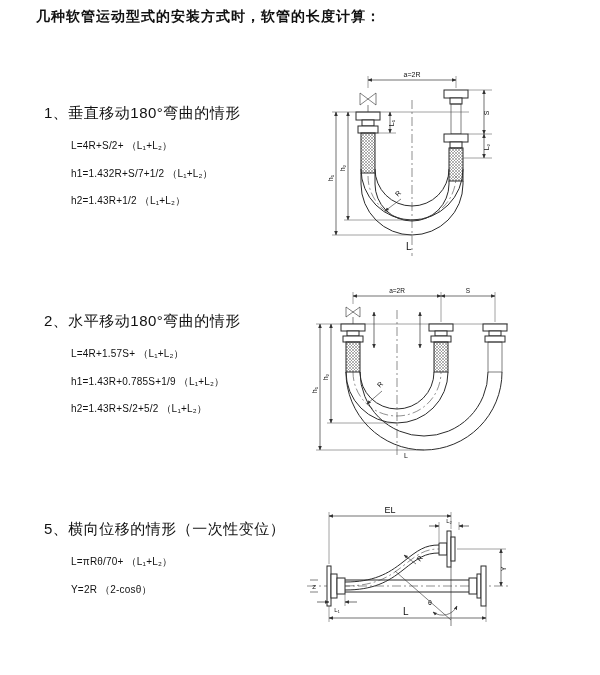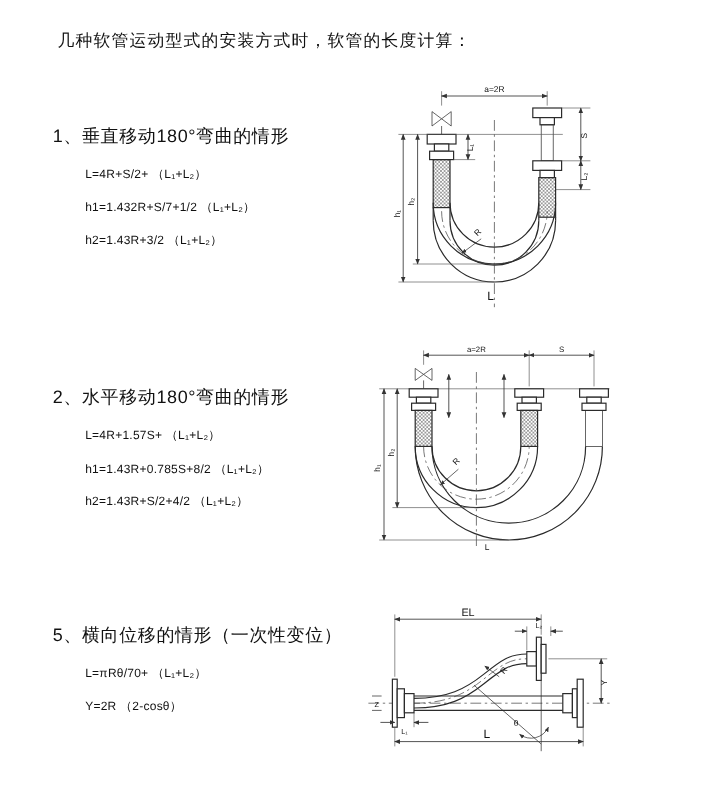--- a/index.html
+++ b/index.html
@@ -1,25 +1,25 @@
 <!DOCTYPE html>
 <html><head>
 <meta charset="utf-8">
 <style>
   html,body{margin:0;padding:0}
   body{
     width:600px;height:675px;background:#ffffff;position:relative;overflow:hidden;
     font-family:"Liberation Sans","DejaVu Sans",sans-serif;color:#111;
   }
   .page-title{
-    position:absolute;left:36px;top:25px;font-size:14px;font-weight:400;letter-spacing:1px;margin-left:12px;
+    position:absolute;left:36px;top:8px;font-size:14px;font-weight:700;letter-spacing:1px;
   }
   .sec{position:absolute;left:44px;width:275px}
   #sec1{top:104px}
-  #sec2{top:322px}
+  #sec2{top:312px}
   #sec3{top:520px}
   .heading{font-size:15px;font-weight:400;letter-spacing:.5px;margin-bottom:9px;white-space:nowrap}
   .formula{font-size:10px;line-height:27.5px;padding-left:27px;letter-spacing:.2px;white-space:nowrap}
   svg.diag{position:absolute}
   #d1{left:306px;top:66px}
   #d2{left:308px;top:284px}
   #d3{left:303px;top:502px}
   .ln{fill:none;stroke:#2b2b2b;stroke-width:1}
   .thin{fill:none;stroke:#2b2b2b;stroke-width:.6}
   .dim{fill:none;stroke:#333;stroke-width:.7}
@@ -33,28 +33,28 @@
 </style>
 </head>
 <body>
 
 <div class="page-title">几种软管运动型式的安装方式时，软管的长度计算：</div>
 
 <div class="sec" id="sec1">
   <div class="heading">1、垂直移动180°弯曲的情形</div>
   <div class="formula">L=4R+S/2+ （L₁+L₂）</div>
   <div class="formula">h1=1.432R+S/7+1/2 （L₁+L₂）</div>
-  <div class="formula">h2=1.43R+3/2 （L₁+L₂）</div>
+  <div class="formula">h2=1.43R+1/2 （L₁+L₂）</div>
 </div>
 
 <div class="sec" id="sec2">
   <div class="heading">2、水平移动180°弯曲的情形</div>
   <div class="formula">L=4R+1.57S+ （L₁+L₂）</div>
-  <div class="formula">h1=1.43R+0.785S+8/2 （L₁+L₂）</div>
-  <div class="formula">h2=1.43R+S/2+4/2 （L₁+L₂）</div>
+  <div class="formula">h1=1.43R+0.785S+1/9 （L₁+L₂）</div>
+  <div class="formula">h2=1.43R+S/2+5/2 （L₁+L₂）</div>
 </div>
 
 <div class="sec" id="sec3">
   <div class="heading">5、横向位移的情形（一次性变位）</div>
   <div class="formula">L=πRθ/70+ （L₁+L₂）</div>
   <div class="formula">Y=2R （2-cosθ）</div>
 </div>
 
 <svg id="d1" class="diag" width="252" height="196" viewBox="0 0 252 196">
   <defs>

